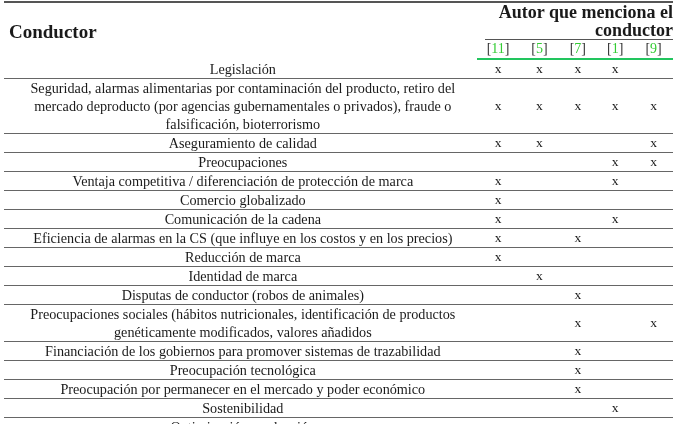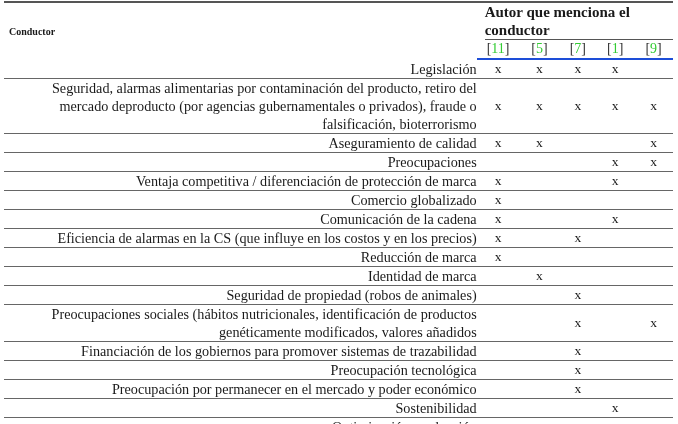--- a/index.html
+++ b/index.html
@@ -30,54 +30,54 @@
       padding: 0 0 0 5px;
       vertical-align: middle;
     }
     .top-rule {
       border-top: 2px solid #555;
     }
     .hdr-conductor {
       font-weight: bold;
       text-align: left;
       padding-top: 2px;
-      font-size: 10px;
+      font-size: 19px;
     }
     .hdr-autor {
       font-weight: bold;
-      text-align: left;
-      font-size: 15px;
+      text-align: right;
+      font-size: 18px;
       height: 18px;
       padding: 0;
     }
     .hdr-autor-inner {
       border-bottom: 1.5px solid #555;
       margin-left: 8px;
       padding-bottom: 0px;
     }
     .ref {
       text-align: center;
       padding: 0;
       font-weight: normal;
       height: 17px;
       font-size: 14px;
     }
     .ref .br { color: #333; }
     .ref .num { color: #33cc33; }
     .header-bottom td, .header-bottom th {
-      border-bottom: 2px solid #1d4ed8;
+      border-bottom: 2px solid #22c55e;
     }
     tr.data-row td {
       border-bottom: 1.5px solid #666;
       height: 18px;
     }
     tr.data-row.tall td { height: 54px; }
     tr.data-row.med td { height: 36px; }
     td.label {
-      text-align: right;
+      text-align: center;
       padding-left: 5px;
       line-height: 18px;
     }
     td.mark {
       text-align: center;
       padding: 0;
       font-size: 13.5px;
       width: 37px;
     }
     col.c-label { width: 475px; }
@@ -190,21 +190,21 @@
       </tr>
       <tr class="data-row">
         <td class="label">Identidad de marca</td>
         <td class="mark"></td>
         <td class="mark">x</td>
         <td class="mark"></td>
         <td class="mark"></td>
         <td class="mark"></td>
       </tr>
       <tr class="data-row">
-        <td class="label">Seguridad de propiedad (robos de animales)</td>
+        <td class="label">Disputas de conductor (robos de animales)</td>
         <td class="mark"></td>
         <td class="mark"></td>
         <td class="mark">x</td>
         <td class="mark"></td>
         <td class="mark"></td>
       </tr>
       <tr class="data-row med">
         <td class="label">Preocupaciones sociales (hábitos nutricionales, identificación de productos genéticamente modificados, valores añadidos</td>
         <td class="mark"></td>
         <td class="mark"></td>

